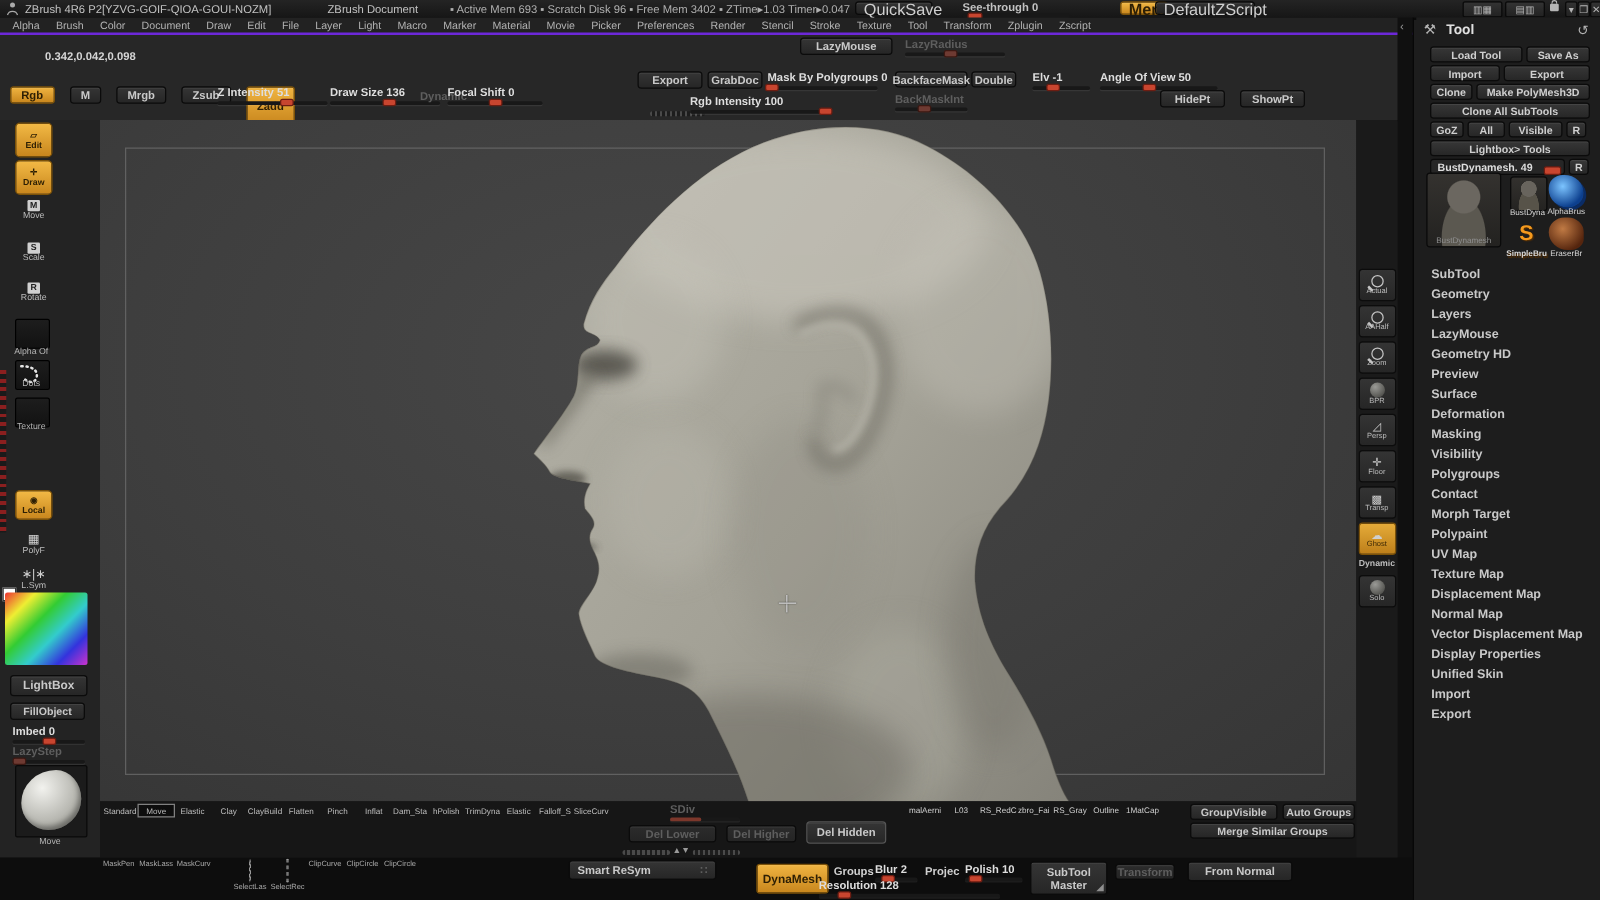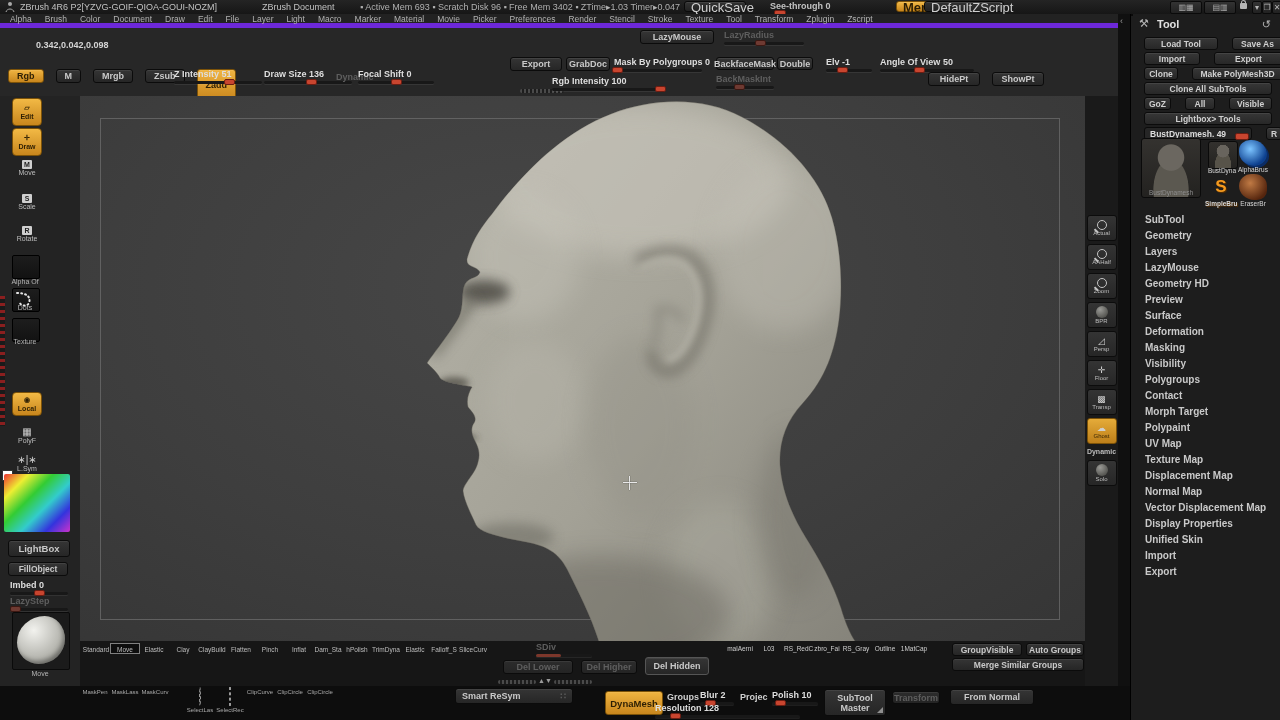--- a/index.html
+++ b/index.html
@@ -10,21 +10,21 @@
   #titlebar{left:0;top:0;width:1280px;height:14px;background:linear-gradient(#242424,#161616);
             border-bottom:1px solid #000;font-size:9px;color:#c2c2c2;}
   #titlebar .tx{position:absolute;top:2px;white-space:nowrap;}
   .tbtn{position:absolute;top:1px;height:11px;line-height:11px;padding:0 6px;font-size:13px;
         background:linear-gradient(#343434,#222);border:1px solid #0a0a0a;border-radius:3px;
         color:#cfcfcf;box-shadow:inset 0 1px 0 rgba(255,255,255,.08);box-sizing:border-box;}
   .tbtn.on{background:linear-gradient(#f2b945,#c8861d);color:#2d1f04;font-weight:bold;border-color:#7c5208;margin-left:16px;}
   .winicon{position:absolute;top:1px;height:11px;line-height:11px;font-size:8px;color:#b5b5b5;
            background:linear-gradient(#333,#222);border:1px solid #0a0a0a;border-radius:2px;text-align:center;}
   
-  #menubar{left:0;top:14px;width:1280px;height:14px;background:#222;border-bottom:5px solid #6d28d9;
+  #menubar{left:0;top:14px;width:1280px;height:14px;background:#222;border-bottom:2px solid #6d28d9;
            display:flex;align-items:center;gap:13px;padding-left:10px;box-sizing:border-box;}
   .menu-item{font-size:8.5px;color:#b2b2b2;white-space:nowrap;}
   
   .btn{position:absolute;box-sizing:border-box;background:linear-gradient(#353535,#262626);
        border:1px solid #0b0b0b;border-radius:3px;color:#c9c9c9;font-size:9px;font-weight:bold;
        text-align:center;box-shadow:inset 0 1px 0 rgba(255,255,255,.07);
        display:flex;align-items:center;justify-content:center;white-space:nowrap;}
   .btn.on{background:linear-gradient(#f0b441,#c8861d);color:#2d1f04;border-color:#7c5208;}
   .btn.dim{color:#5e5e5e;background:linear-gradient(#2c2c2c,#242424);}
   .dimtx{color:#5e5e5e !important;}
@@ -83,21 +83,21 @@
   .k-mag .rs-ic{width:8px;height:8px;border:1.5px solid #c5c5c5;border-radius:50%;position:relative;font-size:0;}
   .k-mag .rs-ic:after{content:"";position:absolute;left:-4px;bottom:-2px;width:5px;height:1.5px;background:#c5c5c5;transform:rotate(45deg);}
   .k-sphere .rs-ic{width:12px;height:12px;border-radius:50%;font-size:0;
      background:radial-gradient(circle at 35% 30%,#9a9a96,#3c3c38);}
   
   #toolpal{left:1130px;top:14px;width:150px;height:706px;background:#1d1d1d;border-left:1px solid #000;box-sizing:border-box;}
   #toolpal .hdr{position:absolute;left:0;top:0;width:150px;height:22px;}
   #toolpal .hdr .t{position:absolute;left:26px;top:4px;font-size:11px;font-weight:bold;color:#e0e0e0;}
   #toolpal .hdr .hammer{position:absolute;left:8px;top:3px;font-size:11px;color:#b5b5b5;}
   #toolpal .hdr .reset{position:absolute;right:10px;top:4px;font-size:11px;color:#b5b5b5;}
-  .tp-row{position:absolute;left:13px;width:128px;height:13px;display:flex;gap:14px;}
+  .tp-row{position:absolute;left:13px;width:128px;height:13px;display:flex;gap:3px;}
   .tp-btn{flex:none;height:13px;box-sizing:border-box;background:linear-gradient(#373737,#272727);
           border:1px solid #0b0b0b;border-radius:3px;color:#cfcfcf;font-size:8.5px;font-weight:bold;
           display:flex;align-items:center;justify-content:center;box-shadow:inset 0 1px 0 rgba(255,255,255,.07);white-space:nowrap;}
   .tp-slider{flex:none;height:13px;position:relative;background:#262626;border:1px solid #0b0b0b;border-radius:3px;
              font-size:8.5px;font-weight:bold;color:#ddd;display:flex;align-items:center;padding-left:5px;box-sizing:border-box;}
   .tp-slider .sl-h{position:absolute;bottom:-1px;width:12px;height:5px;background:#c8452f;border:1px solid #6d1d12;border-radius:2px;}
   .thumb-big{position:absolute;left:10px;top:124px;width:58px;height:58px;border-radius:3px;border:1px solid #0a0a0a;
      background:radial-gradient(circle at 50% 32%,#6b6760 0 26%,rgba(0,0,0,0) 28%),
                 radial-gradient(ellipse at 50% 88%,#5b5850 0 42%,rgba(0,0,0,0) 44%),
                 linear-gradient(#34322f,#232220);}

